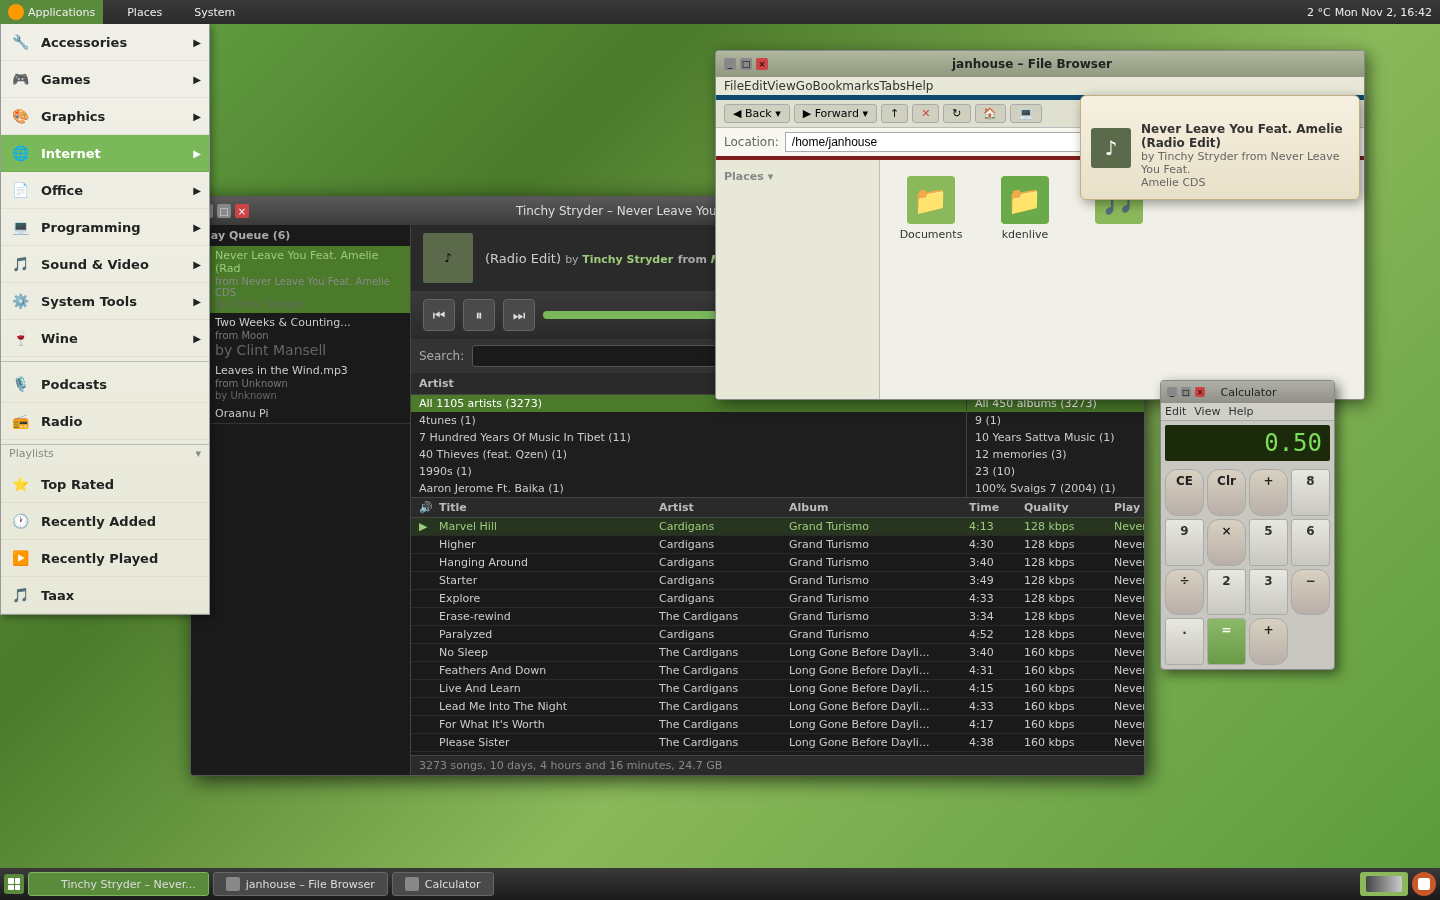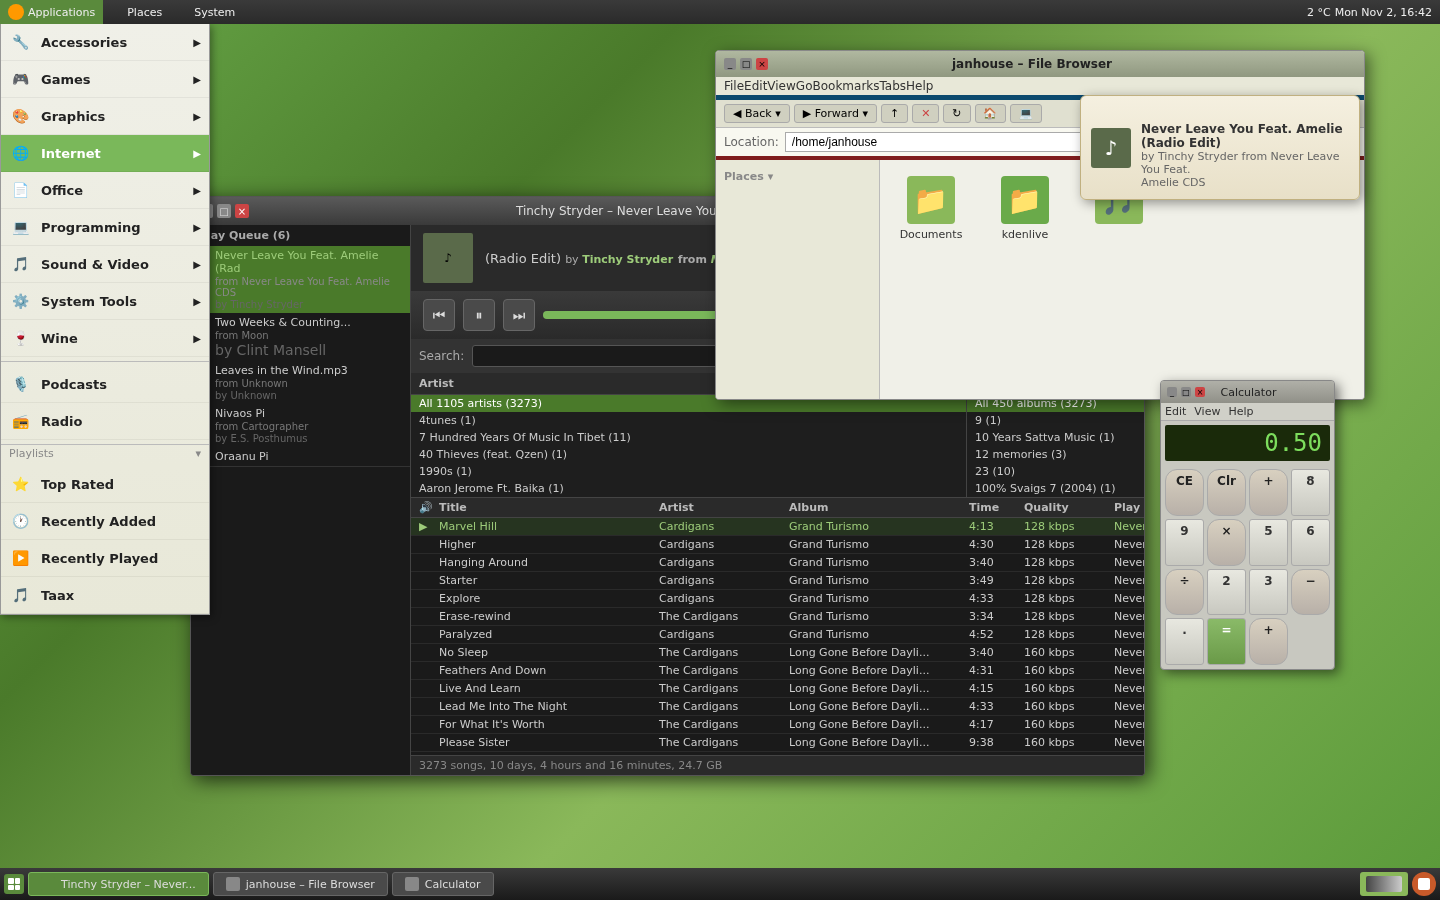--- a/index.html
+++ b/index.html
@@ -394,27 +394,20 @@
             <span style="font-size: 11px;">Two Weeks &amp; Counting...</span>
             <span style="color: #777; font-size: 10px;">from Moon</span>
             <span style="color: #666; font-size: 14px;">by Clint Mansell</span>
           </div>
         </div>
         <div class="sidebar-item">
           <div style="display: flex; flex-direction: column; gap: 1px;">
             <span style="font-size: 11px;">Leaves in the Wind.mp3</span>
             <span style="color: #777; font-size: 10px;">from Unknown</span>
             <span style="color: #666; font-size: 10px;">by Unknown</span>
-          </div>
-        </div>
-        <div class="sidebar-item">
-          <div style="display: flex; flex-direction: column; gap: 1px;">
-            <span style="font-size: 11px;">Nivaos Pi</span>
-            <span style="color: #777; font-size: 10px;">from Cartographer</span>
-            <span style="color: #666; font-size: 10px;">by E.S. Posthumus</span>
           </div>
         </div>
         <div class="sidebar-item">
           <span style="font-size: 11px;">Oraanu Pi</span>
         </div>
       </div>
     </div>
 
     <div class="player-top">
 
@@ -600,21 +593,21 @@
             <span>4:17</span>
             <span>160 kbps</span>
             <span>Never</span>
 
           </div>
           <div class="track-row">
             <span></span>
             <span>Please Sister</span>
             <span>The Cardigans</span>
             <span>Long Gone Before Dayli...</span>
-            <span>9:38</span>
+            <span>4:38</span>
             <span>160 kbps</span>
             <span>Never</span>
 
           </div>
           <div class="track-row">
             <span></span>
             <span>Couldn't Care Less</span>
             <span>The Cardigans</span>
             <span>Long Gone Before Dayli...</span>
             <span>5:31</span>

